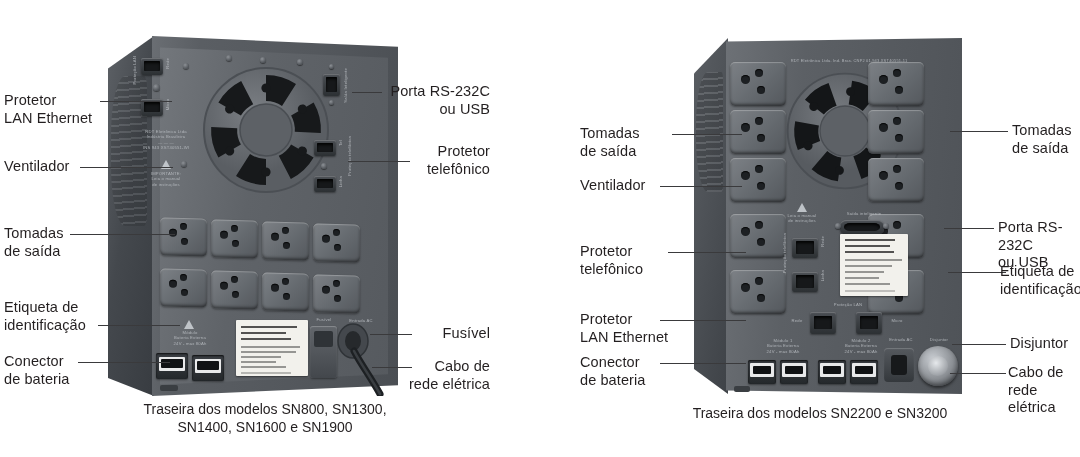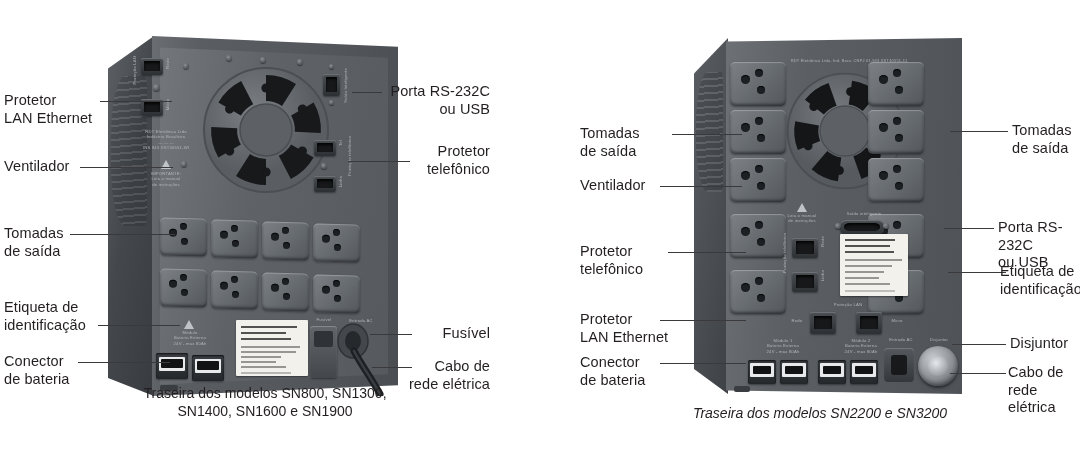--- a/index.html
+++ b/index.html
@@ -308,21 +308,21 @@
 de bateria</div>
 
   <div class="label r" style="left:384px;top:83px;width:106px;">Porta RS-232C
 ou USB</div>
   <div class="label r" style="left:412px;top:143px;width:78px;">Protetor
 telefônico</div>
   <div class="label r" style="left:414px;top:325px;width:76px;">Fusível</div>
   <div class="label r" style="left:386px;top:358px;width:104px;">Cabo de
 rede elétrica</div>
 
-  <div class="caption" style="left:105px;top:384px;width:320px;">Traseira dos modelos SN800, SN1300,
+  <div class="caption" style="left:105px;top:400px;width:320px;">Traseira dos modelos SN800, SN1300,
 SN1400, SN1600 e SN1900</div>
 
   <div class="ups-r">
     <div class="side">
       <div class="sidevent"></div>
     </div>
     <div class="face"></div>
 
     <div class="silk" style="left:60px;top:20px;width:190px;font-size:4px;">RDT Eletrônica Ltda.  Ind. Bras. CNPJ 01.943.XST40551-11</div>
 
@@ -509,15 +509,15 @@
   <div class="label l" style="left:1012px;top:122px;width:76px;">Tomadas
 de saída</div>
   <div class="label l" style="left:998px;top:219px;width:94px;">Porta RS-232C
 ou USB</div>
   <div class="label l" style="left:1000px;top:263px;width:92px;">Etiqueta de
 identificação</div>
   <div class="label l" style="left:1010px;top:335px;width:80px;">Disjuntor</div>
   <div class="label l" style="left:1008px;top:364px;width:80px;">Cabo de
 rede elétrica</div>
 
-  <div class="caption" style="left:672px;top:404px;width:296px;font-style:italic;">Traseira dos modelos SN2200 e SN3200</div>
+  <div class="caption" style="left:672px;top:404px;width:296px;">Traseira dos modelos SN2200 e SN3200</div>
 
 </div>
 
 </body></html>

